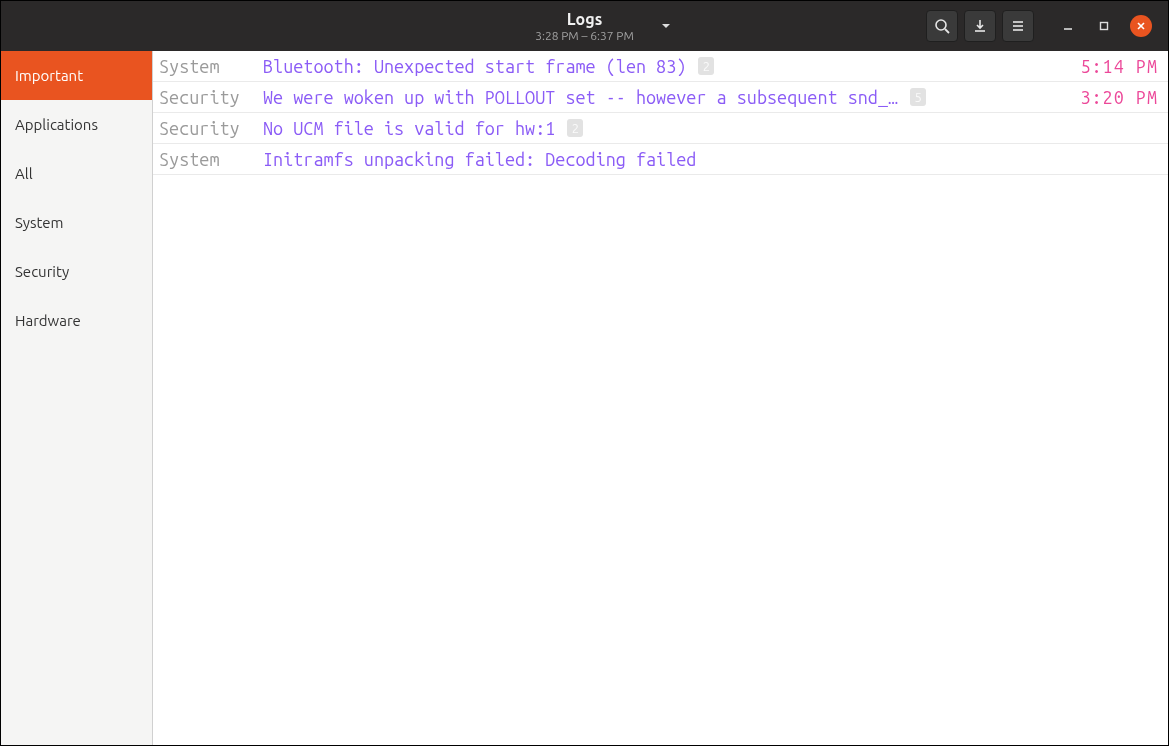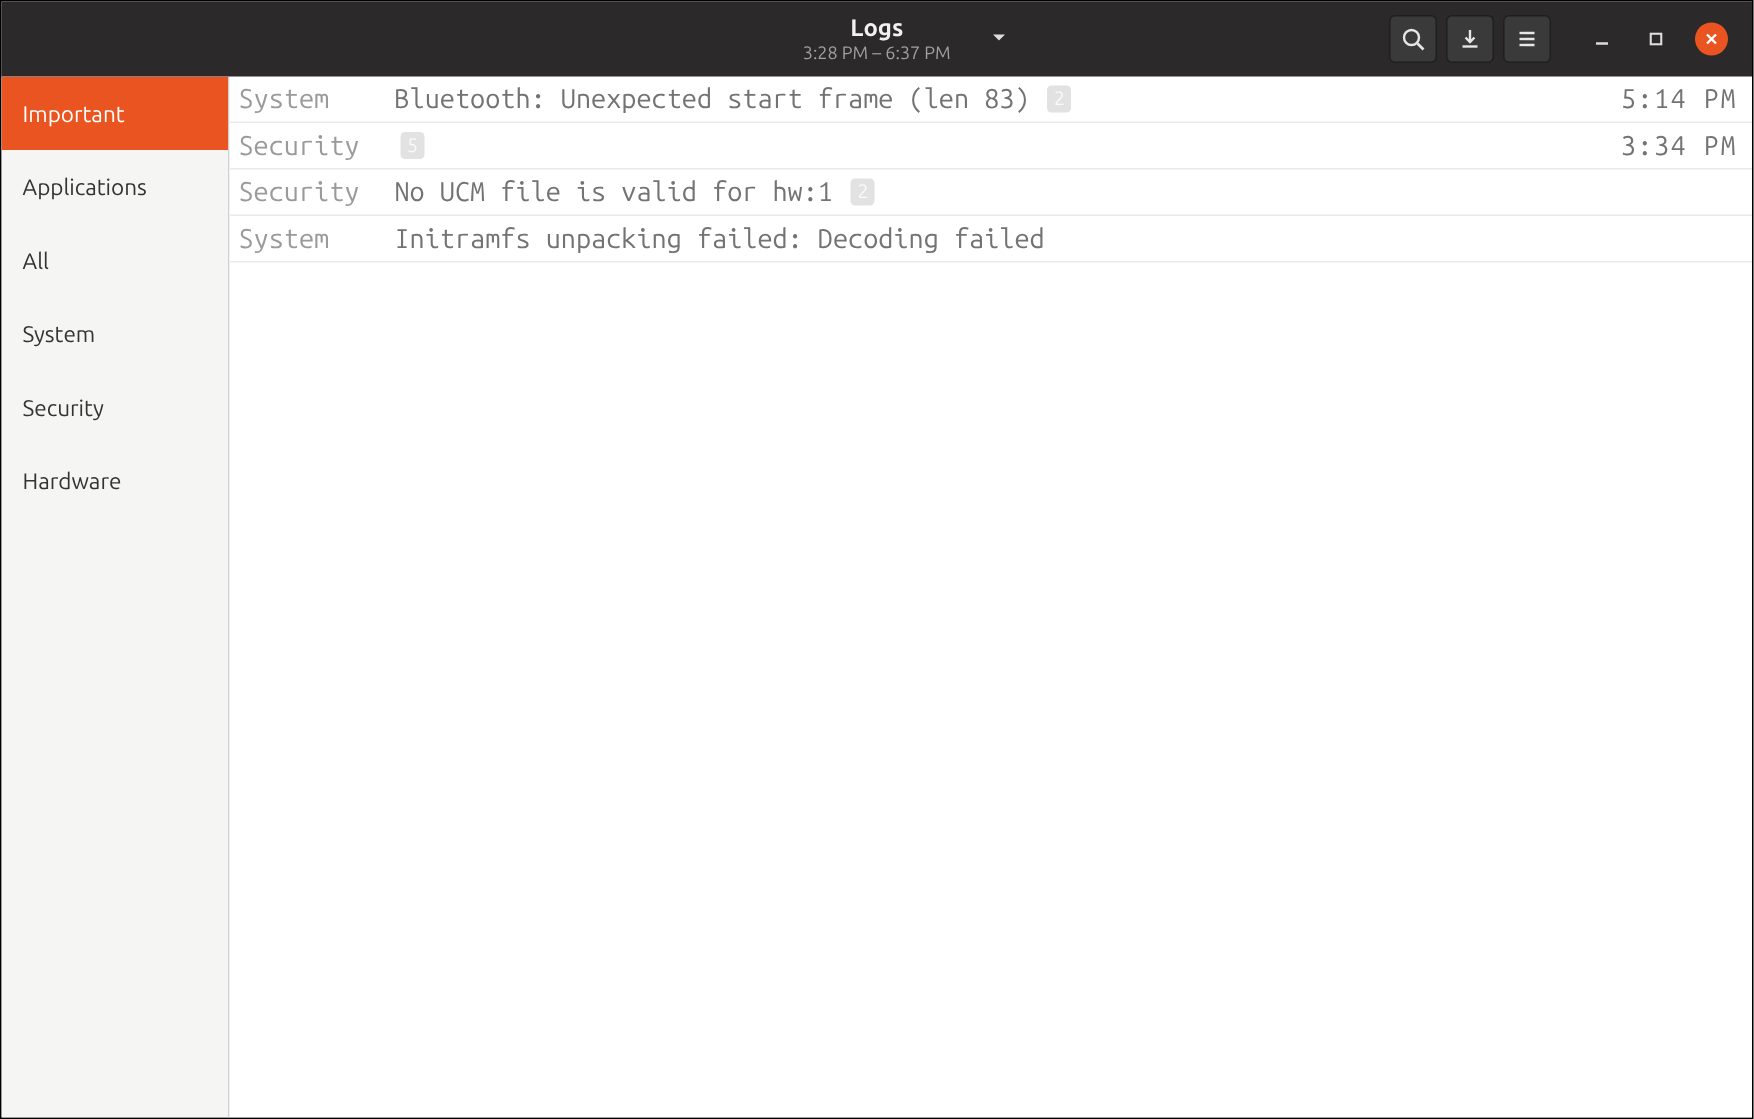--- a/index.html
+++ b/index.html
@@ -154,21 +154,21 @@
       border-bottom: 1px solid #eaeaea;
       gap: 8px;
       white-space: nowrap;
     }
     .log-cat {
       color: #9a9a9a;
       width: 96px;
       flex-shrink: 0;
     }
     .log-msg {
-      color: #737373;
+      color: #8b5cf6;
       overflow: hidden;
       text-overflow: ellipsis;
       flex-shrink: 1;
       min-width: 0;
     }
     .log-badge {
       display: inline-flex;
       align-items: center;
       justify-content: center;
       min-width: 16px;
@@ -180,21 +180,21 @@
       font-size: 13px;
       font-family: Ubuntu, sans-serif;
       margin-left: 4px;
       flex-shrink: 0;
     }
     .log-spacer {
       flex: 1;
       min-width: 10px;
     }
     .log-time {
-      color: #737373;
+      color: #ec4899;
       flex-shrink: 0;
       letter-spacing: 1px;
     }
   </style>
 </head>
 <body>
 
 <div class="window">
 
   <div class="titlebar">
@@ -262,23 +262,24 @@
     <div class="log-list" id="loglist">
         <div class="log-row">
           <span class="log-cat">System</span>
           <span class="log-msg">Bluetooth: Unexpected start frame (len 83)</span>
           <span class="log-badge">2</span>
           <span class="log-spacer"></span>
           <span class="log-time">5:14 PM</span>
         </div>
         <div class="log-row">
           <span class="log-cat">Security</span>
+          <span class="log-msg">We were woken up with POLLOUT set -- however a subsequent snd_…</span>
           <span class="log-badge">5</span>
           <span class="log-spacer"></span>
-          <span class="log-time">3:34 PM</span>
+          <span class="log-time">3:20 PM</span>
         </div>
         <div class="log-row">
           <span class="log-cat">Security</span>
           <span class="log-msg">No UCM file is valid for hw:1</span>
           <span class="log-badge">2</span>
           <span class="log-spacer"></span>
         </div>
         <div class="log-row">
           <span class="log-cat">System</span>
           <span class="log-msg">Initramfs unpacking failed: Decoding failed</span>

